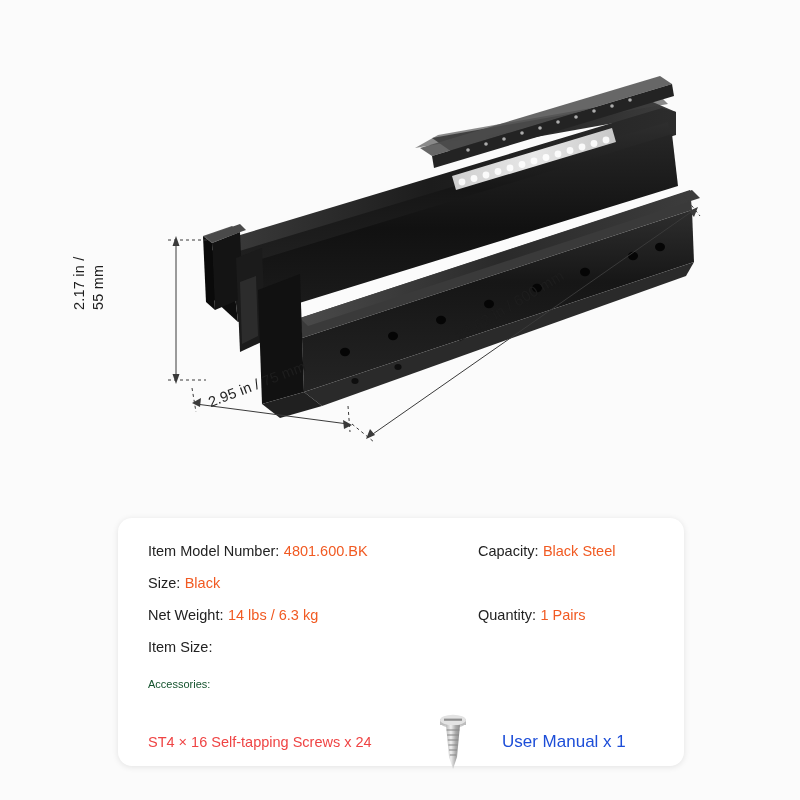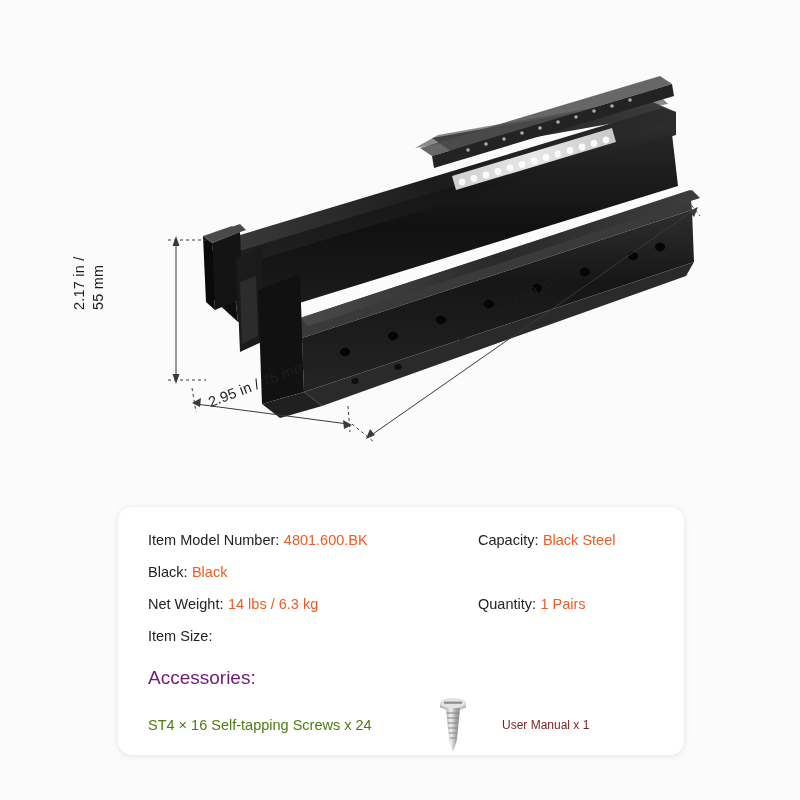--- a/index.html
+++ b/index.html
@@ -67,21 +67,21 @@
     top: 330px;
     transform: rotate(-31deg);
     transform-origin: left top;
     font-size: 15px;
   }
 
   
   .spec-card {
     position: absolute;
     left: 118px;
-    top: 507px;
+    top: 518px;
     width: 566px;
     height: 248px;
     background: #ffffff;
     border-radius: 14px;
     box-shadow: 0 1px 6px rgba(0,0,0,0.10);
   }
   .spec-inner {
     position: absolute;
     left: 0; top: 0; right: 0; bottom: 0;
     padding: 24px 28px 18px 30px;
@@ -109,44 +109,44 @@
   }
   .spec-row-full {
     margin-bottom: 22px;
     gap: 37px;
   }
   .accessories-block {
     position: relative;
     margin-top: 2px;
   }
   .acc-title {
-    font-size: 19px;
-    color: #701a75;
-    margin-bottom: 7px;
+    font-size: 11px;
+    color: #14532d;
+    margin-bottom: 23px;
   }
   .acc-line {
     display: flex;
     align-items: center;
   }
   .acc-screws {
     font-size: 14.5px;
-    color: #4d7c0f;
+    color: #ef4444;
     width: 284px;
     flex: 0 0 284px;
   }
   .screw-icon {
     width: 42px;
     flex: 0 0 42px;
     display: flex;
     justify-content: center;
     align-items: center;
   }
   .acc-manual {
-    font-size: 12px;
-    color: #7f1d1d;
+    font-size: 17px;
+    color: #1d4ed8;
     margin-left: 28px;
   }
 </style>
 </head>
 <body>
 
 <div class="page">
 
   <div class="product-area">
 
@@ -301,21 +301,21 @@
           <span class="val">4801.600.BK</span>
         </div>
         <div class="spec-col-right">
           <span class="lbl">Capacity:</span>
           <span class="val">Black Steel</span>
         </div>
       </div>
 
       <div class="spec-row">
         <div class="spec-col-right">
-          <span class="lbl">Black:</span>
+          <span class="lbl">Size:</span>
           <span class="val">Black</span>
         </div>
       </div>
 
       <div class="spec-row">
         <div class="spec-col-left">
           <span class="lbl">Net Weight:</span>
           <span class="val">14 lbs / 6.3 kg</span>
         </div>
         <div class="spec-col-right">

